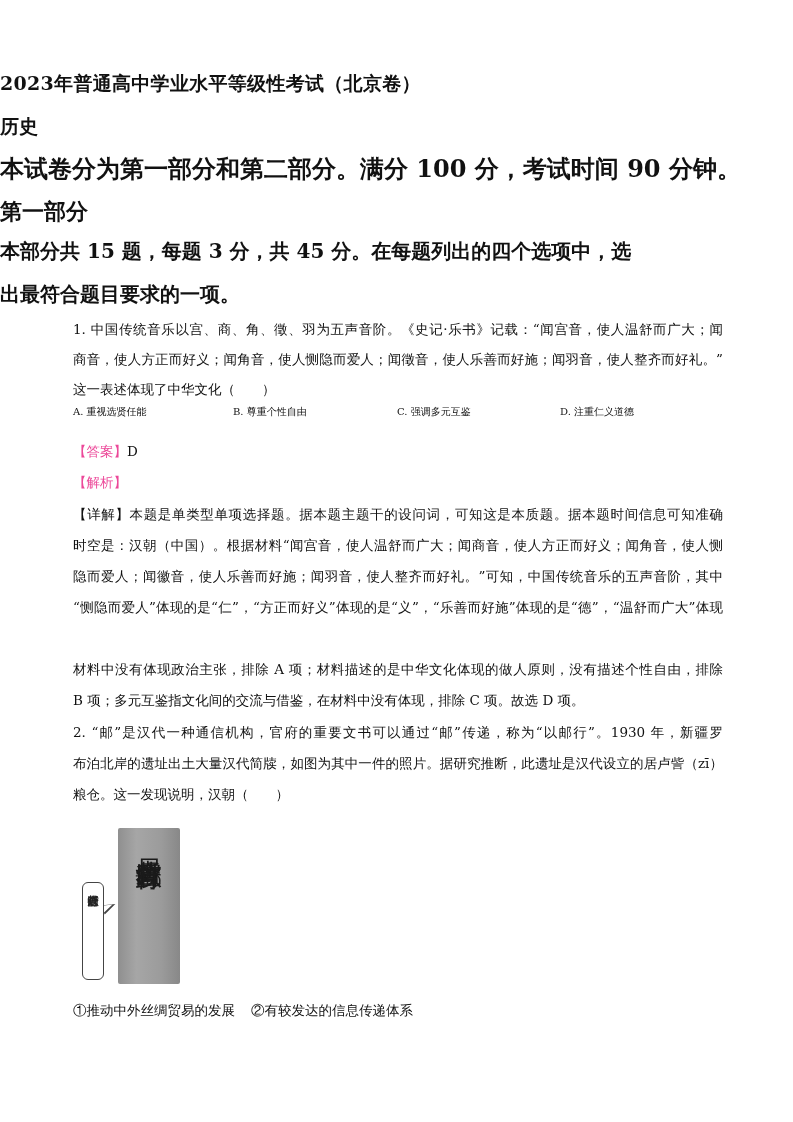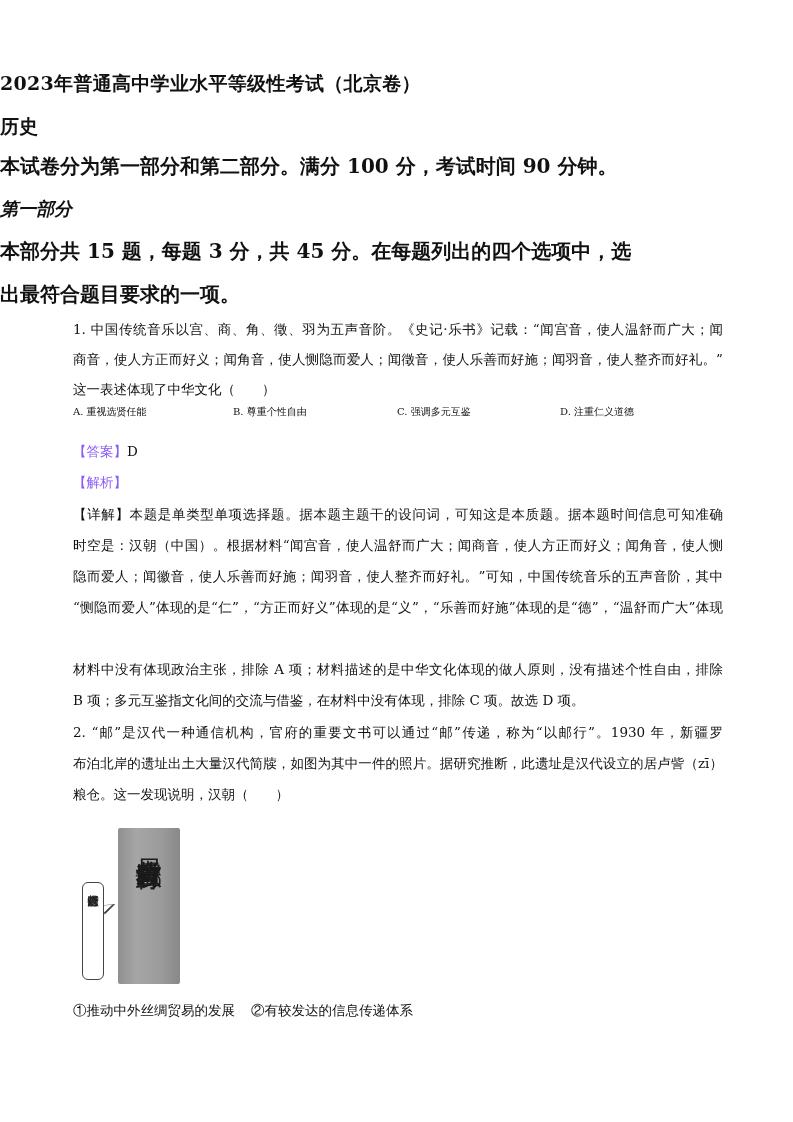--- a/index.html
+++ b/index.html
@@ -5,35 +5,35 @@
   html, body { margin: 0; padding: 0; background: #ffffff; }
   body {
     width: 793px; height: 1122px; position: relative; overflow: hidden;
     font-family: "DejaVu Serif", "Liberation Serif", serif;
     color: #111;
   }
   .page { position: absolute; left: 0; top: 0; width: 793px; height: 1122px; }
   .center { position: absolute; left: 0; width: 793px; text-align: left; font-weight: bold; }
   .t-title { top: 71px; font-size: 19px; letter-spacing: 0.3px; }
   .t-subject { top: 114px; font-size: 19px; }
-  .t-intro { top: 153px; font-size: 20px; }
-  .t-part { top: 197px; font-size: 18px; font-style: italic; }
+  .t-intro { top: 153px; font-size: 24px; }
+  .t-part { top: 197px; font-size: 22px; }
   .t-instr1 { top: 238px; font-size: 20px; }
   .t-instr2 { top: 281px; font-size: 20px; }
 
   .line {
     position: absolute; left: 73px; width: 650px;
     font-size: 13.5px; line-height: 18px; white-space: nowrap;
     text-align: justify; text-align-last: justify;
   }
   .line.last { text-align-last: left; }
 
   .opt { position: absolute; top: 405px; font-size: 10px; white-space: nowrap; }
 
-  .label-blue { color: #8b5cf6; }
+  .label-blue { color: #ec4899; }
 
   .slip-wrap { position: absolute; left: 80px; top: 826px; width: 110px; height: 162px; }
   .slip {
     position: absolute; left: 38px; top: 2px; width: 62px; height: 156px;
     background: linear-gradient(90deg, #8f8f8f 0%, #a6a6a6 30%, #9b9b9b 70%, #888 100%);
     border-radius: 2px;
   }
   .slip-text {
     position: absolute; left: 0; top: 10px; width: 62px;
     writing-mode: vertical-rl; text-orientation: upright;

